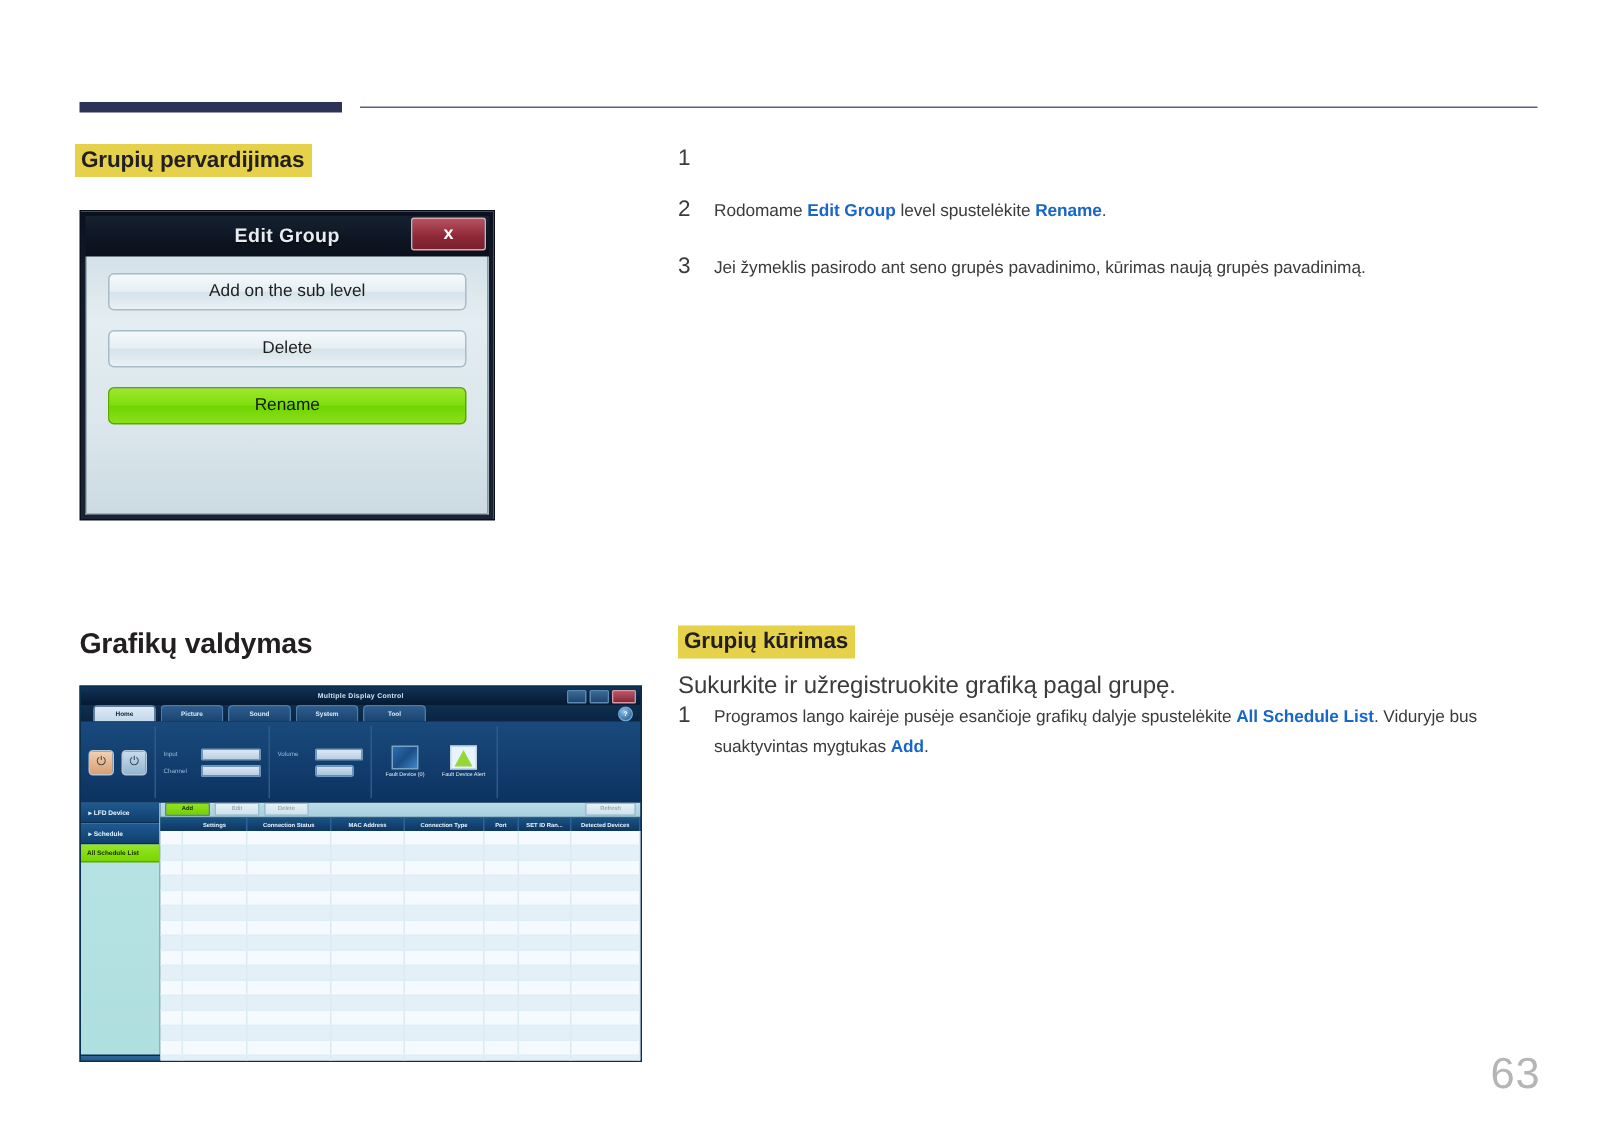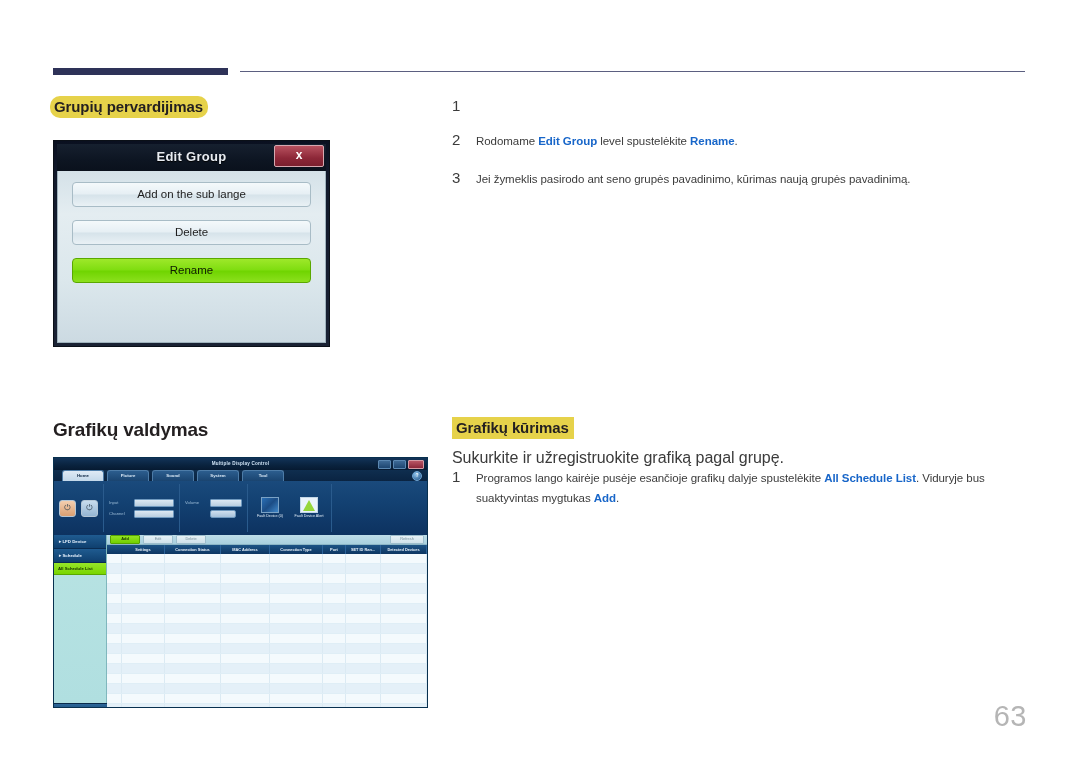--- a/index.html
+++ b/index.html
@@ -39,21 +39,21 @@
     position: absolute;
     font-size: 15px;
     font-weight: bold;
     color: #231f20;
     background: #e6d24a;
     padding: 2px 5px 3px 4px;
     letter-spacing: -0.1px;
     line-height: 1.15;
     white-space: nowrap;
   }
-  #heading-group-rename { left: 50px; top: 96px; border-radius: 10px; }
+  #heading-group-rename { left: 50px; top: 96px; }
   #heading-schedule-create { left: 452px; top: 417px; }
 
   .plain-heading {
     position: absolute;
     left: 53px;
     top: 419px;
     font-size: 19px;
     font-weight: bold;
     color: #231f20;
     letter-spacing: -0.2px;
@@ -436,21 +436,21 @@
 <div class="rule-thin"></div>
 
 <div class="hl-heading" id="heading-group-rename">Grupių pervardijimas</div>
 
 <div class="dialog">
   <div class="dialog-titlebar">
     <div class="dialog-title">Edit Group</div>
     <div class="dialog-close">x</div>
   </div>
   <div class="dialog-body">
-    <div class="dlg-btn">Add on the sub lange</div>
+    <div class="dlg-btn">Add on the sub level</div>
     <div class="dlg-btn">Delete</div>
     <div class="dlg-btn primary">Rename</div>
   </div>
 </div>
 
 <div class="steps" id="steps-rename">
     <div class="step">
       <div class="step-num">1</div>
     </div>
     <div class="step">
@@ -458,21 +458,21 @@
       <div class="step-text"><span>Rodomame </span><b>Edit Group</b><span> level spustelėkite </span><b>Rename</b><span>.</span></div>
     </div>
     <div class="step">
       <div class="step-num">3</div>
       <div class="step-text"><span>Jei žymeklis pasirodo ant seno grupės pavadinimo, kūrimas naują grupės pavadinimą.</span></div>
     </div>
   </div>
 
 <div class="plain-heading">Grafikų valdymas</div>
 
-<div class="hl-heading" id="heading-schedule-create">Grafikų kūrimas</div>
+<div class="hl-heading" id="heading-schedule-create">Grupių kūrimas</div>
 
 <div class="intro-text">Sukurkite ir užregistruokite grafiką pagal grupę.</div>
 
 <div class="steps" id="steps-schedule">
     <div class="step">
       <div class="step-num">1</div>
       <div class="step-text"><span>Programos lango kairėje pusėje esančioje grafikų dalyje spustelėkite </span><b>All Schedule List</b><span>. Viduryje bus suaktyvintas mygtukas </span><b>Add</b><span>.</span></div>
     </div>
   </div>
 

